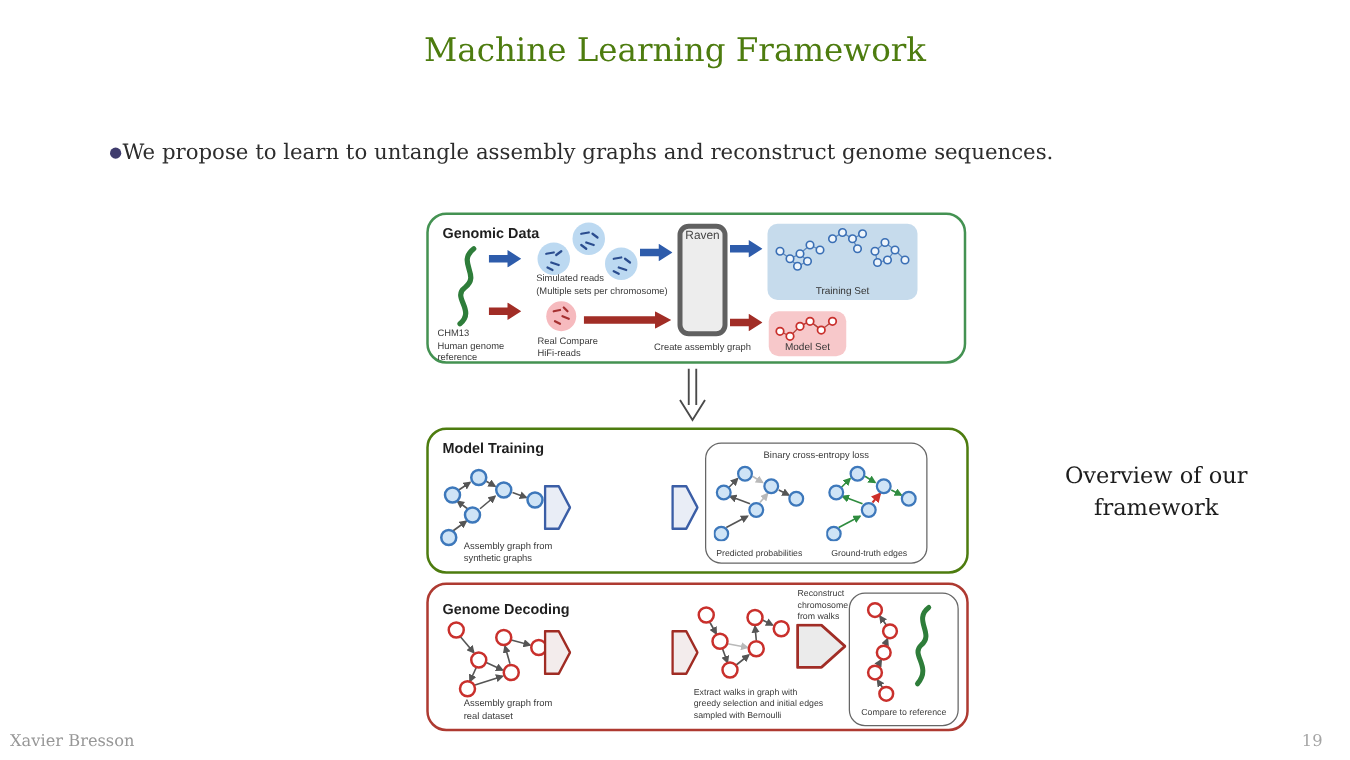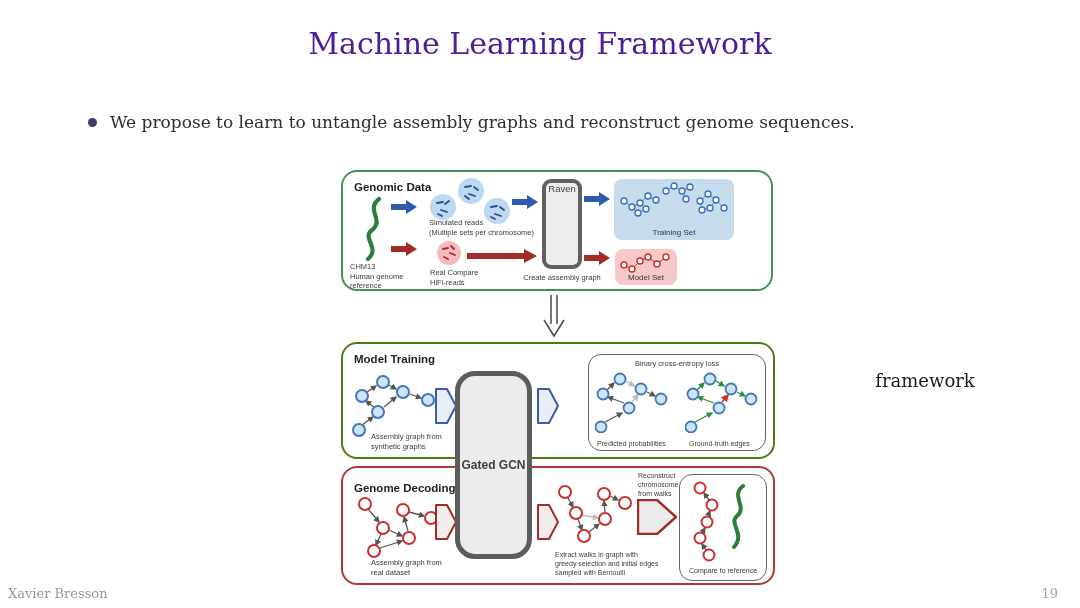--- a/index.html
+++ b/index.html
@@ -1,22 +1,22 @@
 <!DOCTYPE html>
 <html><head>
 <meta charset="utf-8">
 <style>
   html,body { margin:0; padding:0; background:#fff; }
   .slide { position:relative; width:1080px; height:608px; background:#ffffff; overflow:hidden;
            font-family:"Liberation Sans", sans-serif; }
 
   .title { position:absolute; top:26px; left:0; width:100%; text-align:center;
-           font-family:"DejaVu Serif", serif; font-size:30px; color:#4c1d95; }
-
-  .bullet-row { position:absolute; top:112px; left:88px; display:flex; align-items:center; gap:13px; }
+           font-family:"DejaVu Serif", serif; font-size:26px; color:#4d7c0f; }
+
+  .bullet-row { position:absolute; top:112px; left:88px; display:flex; align-items:center; gap:1px; }
   .bullet-dot { width:9px; height:9px; border-radius:50%; background:#3f3c6d; flex:0 0 auto; }
   .bullet-text { font-family:"DejaVu Serif", serif; font-size:17px; color:#2d2d2d; }
 
   .panel { position:absolute; border-radius:16px; background:#fff; box-sizing:border-box; }
   .panel.green { left:341px; top:170px; width:432px; height:121px; border:2px solid #449252; }
   .panel.bluep { left:341px; top:342px; width:434px; height:117px; border:2px solid #4d7c0f; }
   .panel.redp  { left:341px; top:466px; width:434px; height:119px; border:2px solid #ae3a31; }
 
   .panel-label { position:absolute; font-weight:bold; font-size:11.5px; color:#1f1f1f; }
   .cap { position:absolute; font-size:7.5px; color:#3a3a3a; line-height:9.5px; }
@@ -35,21 +35,21 @@
   .training { left:271px; top:7px; width:120px; height:61px; background:#c6dbec; }
   .test { left:272px; top:77px; width:62px; height:36px; background:#f7c8ca; }
   .setcap { position:absolute; bottom:3px; left:0; width:100%; text-align:center; font-size:8px; color:#333; }
 
   .gcn { position:absolute; left:455px; top:371px; width:77px; height:188px; background:#ececec;
          border:5px solid #5c5c5c; border-radius:20px; box-sizing:border-box; z-index:6;
          display:flex; align-items:center; justify-content:center; }
   .gcn span { font-weight:bold; font-size:12px; color:#3e3e3e; }
 
   .innerbox { position:absolute; border:1.5px solid #666; border-radius:13px; box-sizing:border-box; background:#fff; }
-  .lossbox { left:221px; top:10px; width:178px; height:97px;margin-left:24px; }
+  .lossbox { left:221px; top:10px; width:178px; height:97px; }
   .comparebox { left:336px; top:6px; width:88px; height:107px; }
 
   .note { position:absolute; left:845px; top:368px; width:160px; text-align:center;
           font-family:"DejaVu Serif", serif; font-size:18px; line-height:26px; color:#1c1c1c; }
   .note span { display:block; }
   .footer-author { position:absolute; left:8px; bottom:7px; font-family:"DejaVu Serif", serif;
                    font-size:13px; color:#979797; }
   .page-num { position:absolute; right:22px; bottom:7px; font-family:"DejaVu Serif", serif;
               font-size:13px; color:#a5a5a5; }
 </style>
@@ -388,23 +388,21 @@
       </svg>
       <svg class="absvg" style="left:46px; top:8px" width="24" height="68" viewBox="0 0 24 68">
         <path d="M17,3 C4,13 22,24 11,33 C2,41 20,50 8,64" stroke="#2e7d3a" stroke-width="4" fill="none" stroke-linecap="round"></path>
       </svg>
       <div class="cap tiny center" style="left:0; bottom:5px; width:100%">
         <span>Compare to reference</span>
       </div>
     </div>
   </div>
 
-  <div class="gcn">
-    <span>Gated GCN</span>
-  </div>
 
   <div class="note">
+    <span>Overview of our</span>
     <span>framework</span>
   </div>
 
   <div class="footer-author">Xavier Bresson</div>
   <div class="page-num">19</div>
 </div>
 
 </body></html>

